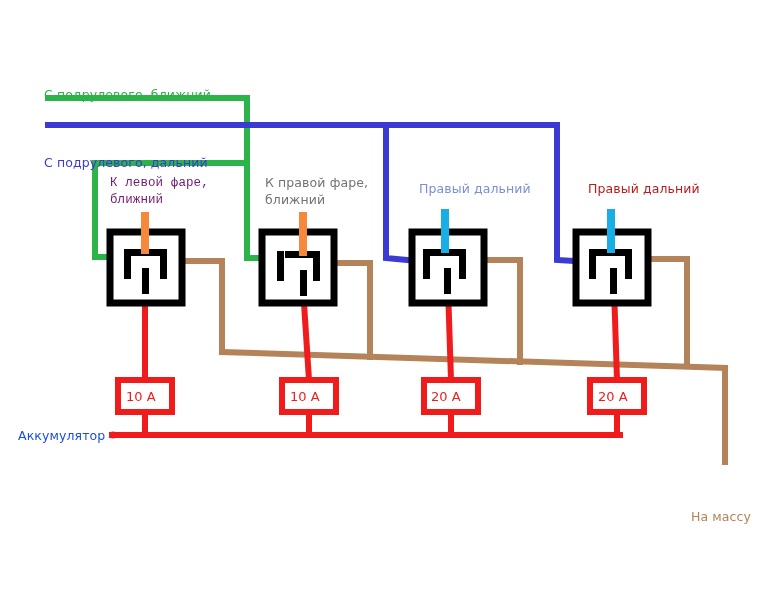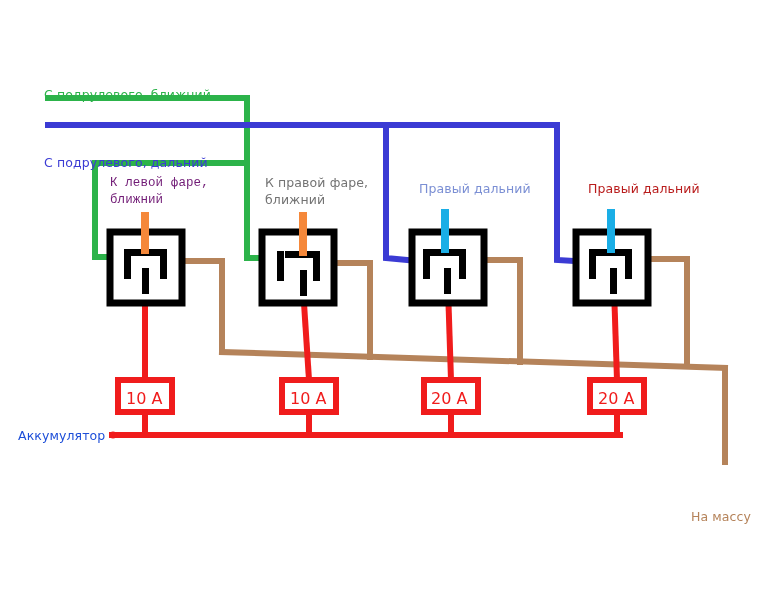--- a/index.html
+++ b/index.html
@@ -12,21 +12,21 @@
   #canvas-root{position:absolute;left:0;top:0;width:768px;height:472px;}
   #diagram-svg{position:absolute;left:0;top:0;width:768px;height:614px;display:block;}
   .lbl{
     position:absolute;white-space:pre;line-height:1.32;
     font-family:"DejaVu Sans","Liberation Sans",sans-serif;
     font-size:12.5px;letter-spacing:.1px;
   }
   .lbl-fuse{
     position:absolute;white-space:nowrap;
     font-family:"DejaVu Sans","Liberation Sans",sans-serif;
-    font-size:16px;
+    font-size:13px;
   }
 </style>
 </head>
 <body>
 
 <div id="canvas-root">
 
   <svg id="diagram-svg" viewBox="0 0 768 614" xmlns="http://www.w3.org/2000/svg">
 
     <g>

